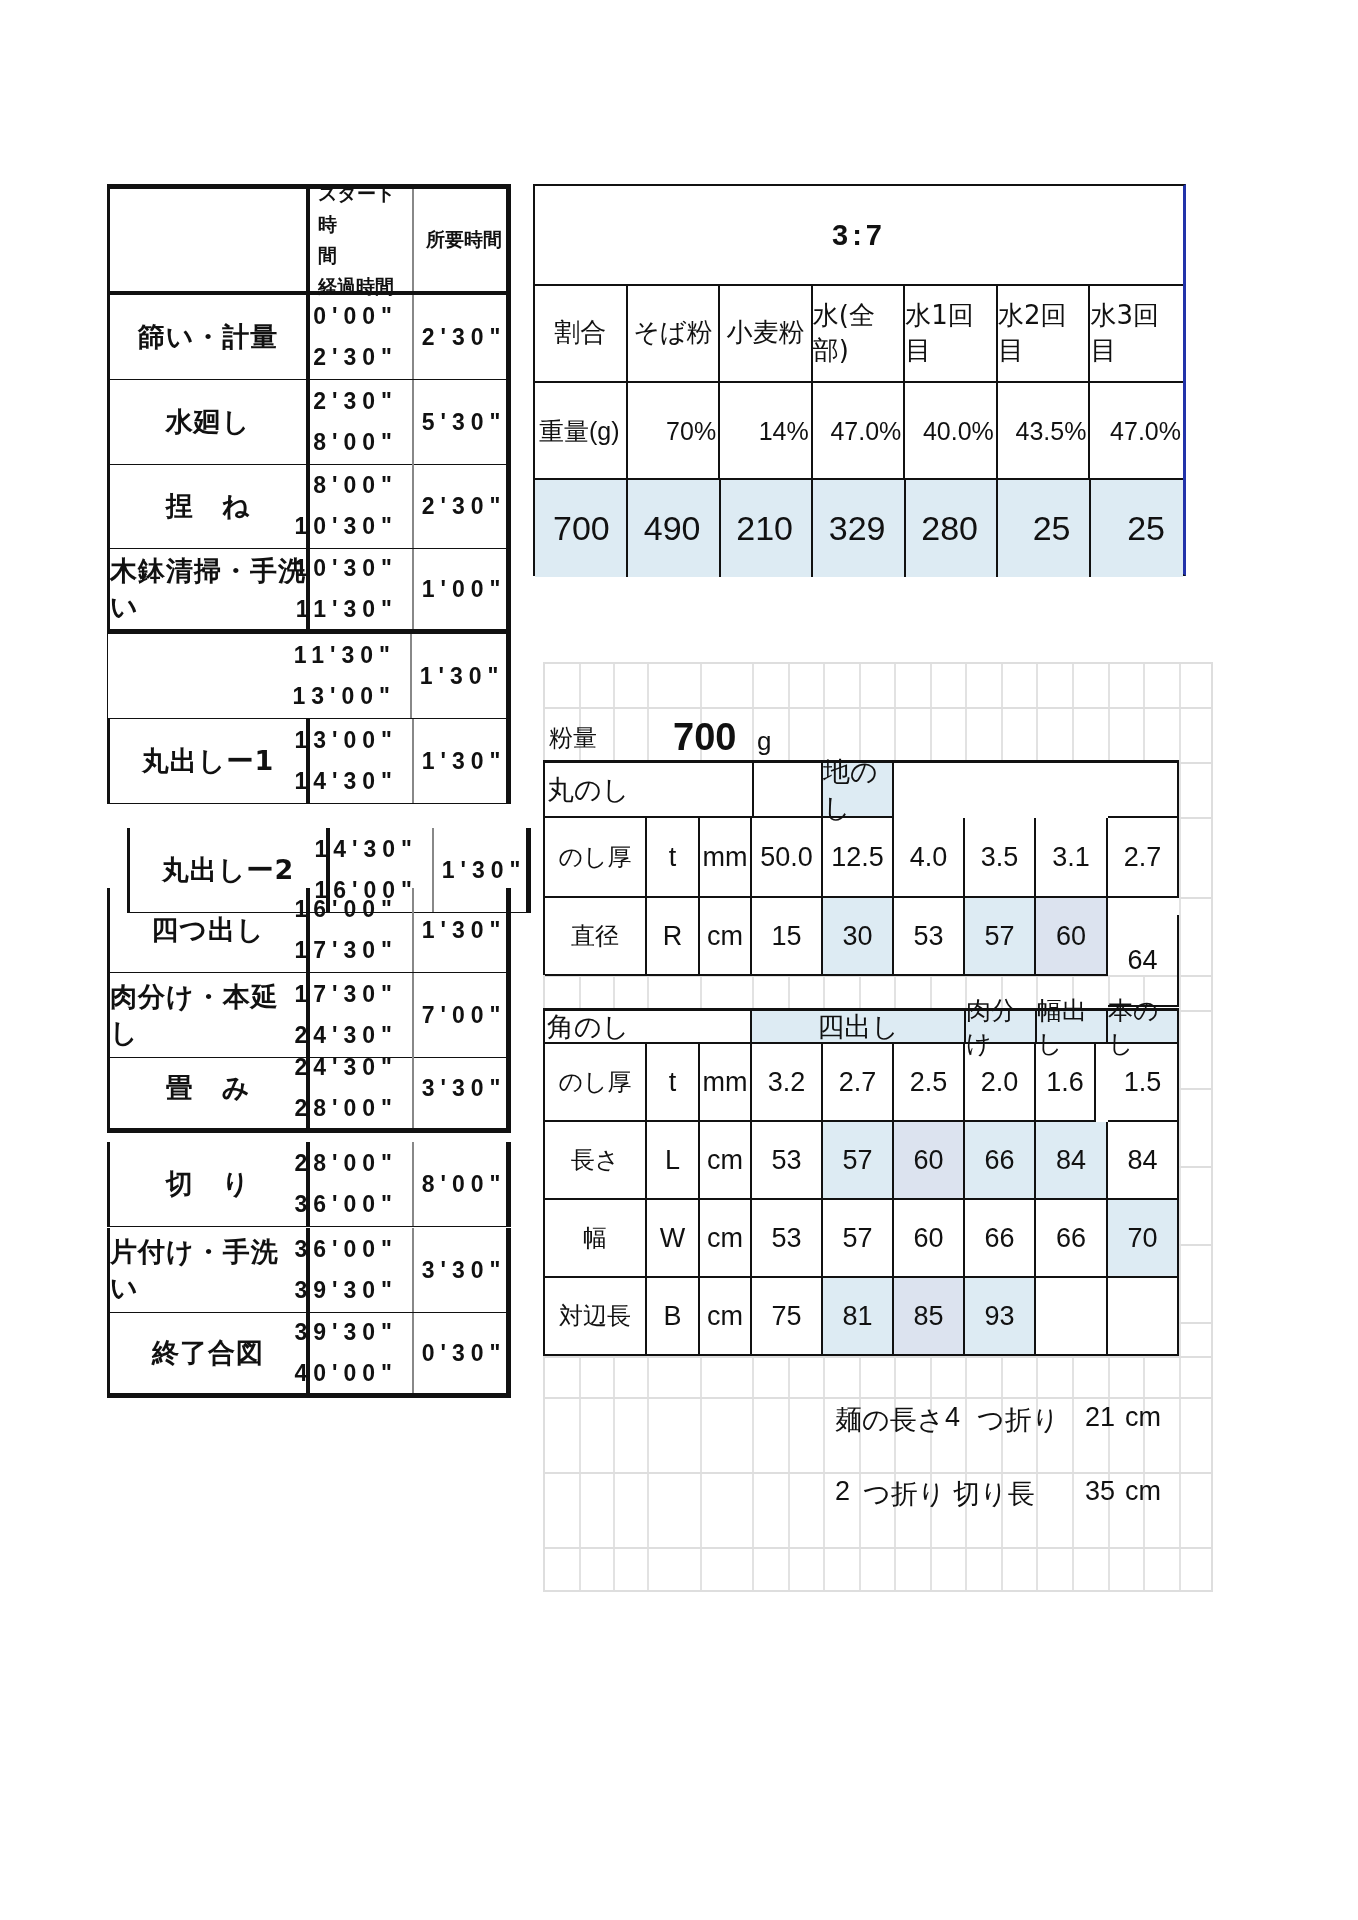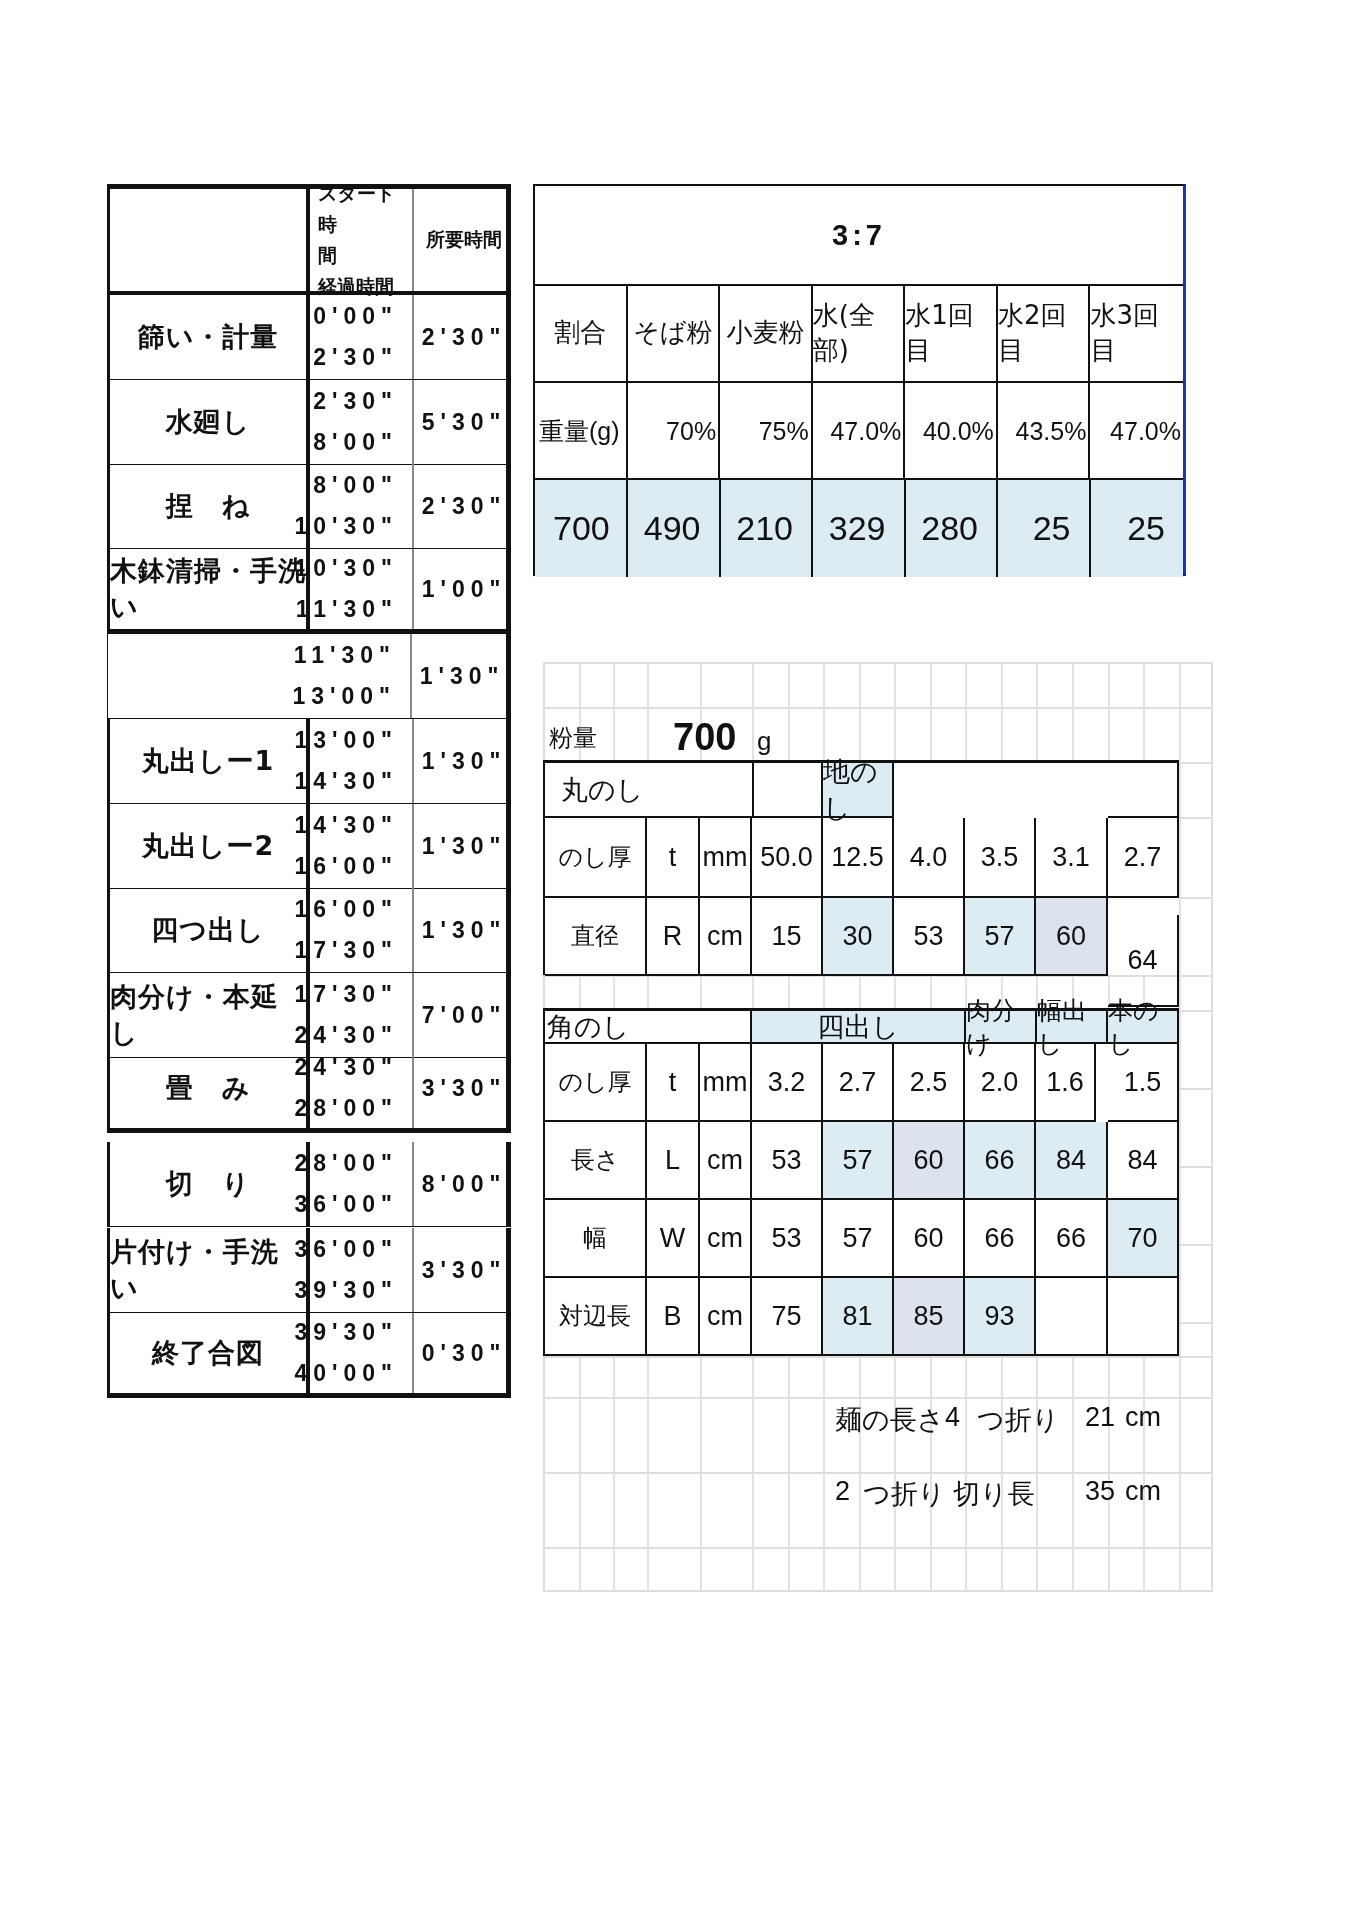--- a/index.html
+++ b/index.html
@@ -98,21 +98,21 @@
       <div class="s-cell s-dur">1'30"</div>
       </div>
       <div class="s-row" style="top: 535px; height: 85px; border-left: 3px solid rgb(17, 17, 17); border-right: 5px solid rgb(17, 17, 17); border-bottom: 1.5px solid rgb(17, 17, 17);">
       <div class="s-cell s-name" style="border-right:4px solid #111;">丸出しー1</div>
       <div class="s-cell s-times" style="border-right:2px solid #888;">
         <span>13'00"</span>
         <span>14'30"</span>
       </div>
       <div class="s-cell s-dur">1'30"</div>
       </div>
-      <div class="s-row" style="top: 620px; height: 85px; border-left: 3px solid rgb(17, 17, 17); border-right: 5px solid rgb(17, 17, 17); border-bottom: 1.5px solid rgb(17, 17, 17);">
+      <div class="s-row" style="top: 644px; height: 85px; border-left: 3px solid rgb(17, 17, 17); border-right: 5px solid rgb(17, 17, 17); border-bottom: 1.5px solid rgb(17, 17, 17); margin-left: 20px;">
       <div class="s-cell s-name" style="border-right:4px solid #111;">丸出しー2</div>
       <div class="s-cell s-times" style="border-right:2px solid #888;">
         <span>14'30"</span>
         <span>16'00"</span>
       </div>
       <div class="s-cell s-dur">1'30"</div>
       </div>
       <div class="s-row" style="top: 704px; height: 85px; border-left: 3px solid rgb(17, 17, 17); border-right: 5px solid rgb(17, 17, 17); border-bottom: 1.5px solid rgb(17, 17, 17);">
       <div class="s-cell s-name" style="border-right:4px solid #111;">四つ出し</div>
       <div class="s-cell s-times" style="border-right:2px solid #888;">
@@ -171,21 +171,21 @@
       <div class="r-cell">そば粉</div>
       <div class="r-cell">小麦粉</div>
       <div class="r-cell">水(全部)</div>
       <div class="r-cell">水1回目</div>
       <div class="r-cell">水2回目</div>
       <div class="r-cell">水3回目</div>
     </div>
   <div class="r-row r-pct" style="top:195px;" id="ratio-pct">
       <div class="r-cell">重量(g)</div>
       <div class="r-cell">70%</div>
-      <div class="r-cell">75%</div>
+      <div class="r-cell">14%</div>
       <div class="r-cell">47.0%</div>
       <div class="r-cell">40.0%</div>
       <div class="r-cell">43.5%</div>
       <div class="r-cell">47.0%</div>
     </div>
   <div class="r-row r-val" style="top:292px;" id="ratio-val">
       <div class="r-cell">700</div>
       <div class="r-cell">490</div>
       <div class="r-cell">210</div>
       <div class="r-cell">329</div>
@@ -228,21 +228,21 @@
       <div class="gl-h" style="top: 733px;"></div>
       <div class="gl-h" style="top: 808px;"></div>
       <div class="gl-h" style="top: 883px;"></div>
     </div>
 
   <div class="txt" style="left:4px;top:58px;font-size:24px;">粉量</div>
   <div class="txt" style="left:128px;top:52px;font-size:38px;font-weight:bold;">700</div>
   <div class="txt" style="left:212px;top:62px;font-size:26px;">g</div>
 
   <div id="round-table" class="t" style="left:-2px;top:96px;width:636px;height:215px;border-top:3px solid #111;border-left:2px solid #111;">
-      <div class="tc lbl" style="left: 0px; top: 0px; width: 278px; height: 55px; justify-content: flex-start; font-size: 27px; border-right: none; padding-left: 16px;">丸のし</div>
+      <div class="tc lbl" style="left: 0px; top: 0px; width: 278px; height: 55px; justify-content: flex-start; font-size: 27px; border-right: none; padding-left: 2px;">丸のし</div>
       <div class="tc" style="left: 207px; top: 0px; width: 71px; height: 55px; border-left: 2px solid rgb(17, 17, 17);"></div>
       <div class="tc shade" style="left: 278px; top: 0px; width: 71px; height: 55px; font-size: 27px;">地のし</div>
       <div class="tc" style="left: 563px; top: 0px; width: 71px; height: 55px;"></div>
       <div class="tc lbl" style="left: 0px; top: 55px; width: 102px; height: 80px;">のし厚</div>
       <div class="tc" style="left: 102px; top: 55px; width: 53px; height: 80px;">t</div>
       <div class="tc" style="left: 155px; top: 55px; width: 52px; height: 80px;">mm</div>
       <div class="tc" style="left: 207px; top: 55px; width: 71px; height: 80px;">50.0</div>
       <div class="tc" style="left: 278px; top: 55px; width: 71px; height: 80px;">12.5</div>
       <div class="tc" style="left: 349px; top: 55px; width: 71px; height: 80px;">4.0</div>
       <div class="tc" style="left: 420px; top: 55px; width: 71px; height: 80px;">3.5</div>

